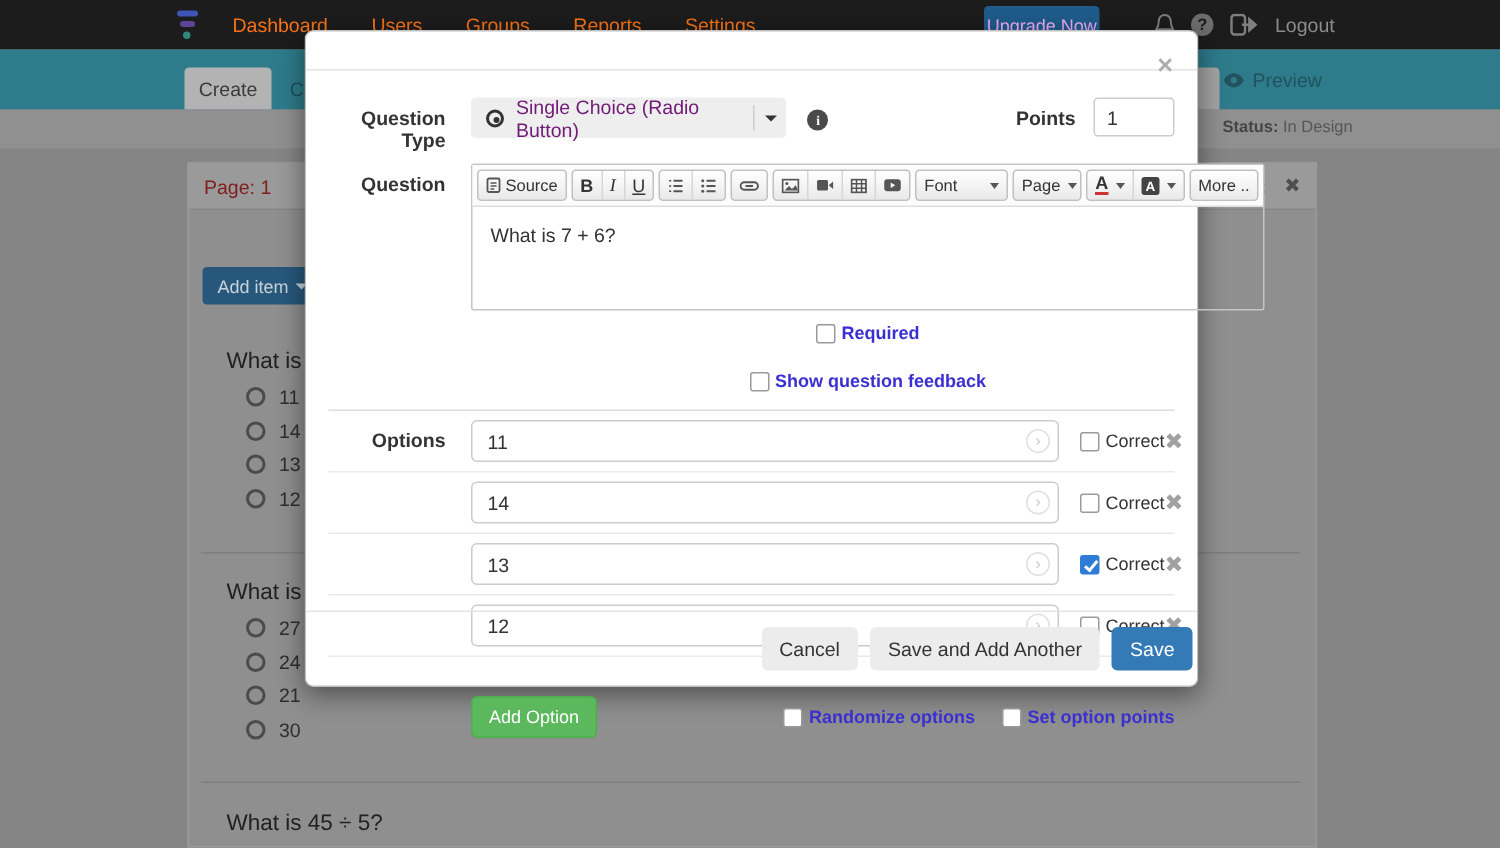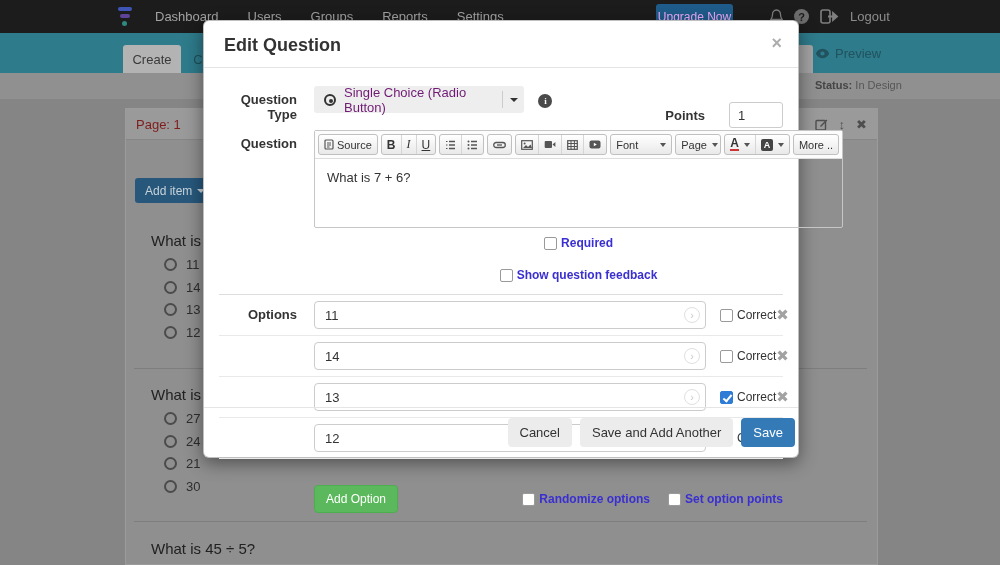--- a/index.html
+++ b/index.html
@@ -5,21 +5,21 @@
   * { margin:0; padding:0; box-sizing:border-box; }
   html,body { width:1000px; height:565px; overflow:hidden; font-family:"Liberation Sans",sans-serif; background:#858585; }
 
   
   #topnav { position:absolute; left:0; top:0; width:1000px; height:33px; background:#1c1c1c; }
   .brand { position:absolute; left:118px; top:6px; width:16px; height:20px; }
   .brand .b1{position:absolute;left:0;top:1px;width:14px;height:4px;border-radius:2px;background:#3f55b5;}
   .brand .b2{position:absolute;left:2px;top:8px;width:10px;height:4px;border-radius:2px;background:#5d4499;}
   .brand .b3{position:absolute;left:4px;top:15px;width:5px;height:5px;border-radius:50%;background:#2e8a80;}
   .navlinks { position:absolute; left:155px; top:0; height:33px; display:flex; align-items:center; gap:29px; }
-  .navlinks span { color:#a3a3a3; font-size:13px; }
+  .navlinks span { color:#f97316; font-size:13px; }
   #upgrade-btn { position:absolute; left:656px; top:4px; width:77px; height:25px; background:#1f5c8b; border-radius:3px; color:#f0abfc; font-size:12px; display:flex; align-items:center; justify-content:center; }
   .nav-icons { position:absolute; left:770px; top:0; height:33px; display:flex; align-items:center; gap:11px; color:#7f7f7f; }
   .helpdot { width:15px; height:15px; border-radius:50%; background:#6e6e6e; color:#1c1c1c; font-size:11px; font-weight:bold; display:flex; align-items:center; justify-content:center; }
   .logout-txt { color:#8c8c8c; font-size:13px; }
 
   #tealbar { position:absolute; left:0; top:33px; width:1000px; height:40px; background:#2e7b8b; }
   .tab { position:absolute; top:12px; height:28px; display:flex; align-items:center; justify-content:center; font-size:13px; }
   #tab-create { left:123px; width:58px; background:#b3b3b3; color:#3a3a3a; border-radius:3px 3px 0 0; top:12px; height:28px; }
   #tab-content { left:186px; width:60px; color:#1f4f5a; }
   #tab-frag { left:793px; width:20px; background:#a3a3a3; border-radius:3px 3px 0 0; }
@@ -52,21 +52,21 @@
   .lblcol { width:78px; text-align:right; font-size:13px; font-weight:bold; color:#333; padding-top:6px; flex:none; }
   .ctrlcol { margin-left:17px; flex:1; position:relative; }
 
   #qtype-select { display:inline-flex; align-items:center; width:210px; height:27px; background:#eee; border-radius:3px; padding-left:10px; }
   #qtype-select .txt { font-size:13px; color:#701a75; margin-left:8px; flex:1; }
   .radio-ic { width:12px; height:12px; border:2px solid #333; border-radius:50%; position:relative; flex:none; }
   .radio-ic::after { content:""; position:absolute; left:3px; top:3px; width:4px; height:4px; border-radius:50%; background:#333; }
   .sel-caret { width:22px; height:17px; border-left:1px solid #ccc; display:flex; align-items:center; justify-content:center; }
   .sel-caret i { width:0; height:0; border-left:4px solid transparent; border-right:4px solid transparent; border-top:4px solid #333; }
   #info-ic { display:inline-flex; width:14px; height:14px; border-radius:50%; background:#4a4a4a; color:#fff; font-size:9px; font-weight:bold; align-items:center; justify-content:center; margin-left:10px; vertical-align:middle; font-family:"Liberation Serif",serif; }
-  #points-wrap { position:absolute; right:0; top:0; display:flex; align-items:center; gap:24px;margin-top:16px; }
+  #points-wrap { position:absolute; right:0; top:0; display:flex; align-items:center; gap:12px; }
   #points-wrap label { font-size:13px; font-weight:bold; color:#333; }
   #points-input { width:54px; height:26px; border:1px solid #ccc; border-radius:3px; font-size:13px; padding-left:8px; color:#333; font-family:"Liberation Sans",sans-serif; }
 
   #editor { border:1px solid #c6c6c6; border-radius:2px; }
   #toolbar { padding:3px 3px; border-bottom:1px solid #ddd; background:#fcfcfc; display:flex; gap:3px; white-space:nowrap; }
   .tb-group { display:inline-flex; border:1px solid #c0c0c0; border-radius:3px; background:linear-gradient(#ffffff,#e9e9e9); height:21px; align-items:stretch; }
   .tb-btn { display:flex; align-items:center; justify-content:center; padding:0 5px; font-size:11px; color:#333; gap:3px; }
   .tb-btn + .tb-btn { border-left:1px solid #d6d6d6; }
   .tb-b { font-weight:bold; font-size:12px; }
   .tb-i { font-style:italic; font-family:"Liberation Serif",serif; font-size:12px; }
@@ -220,21 +220,20 @@
     <div class="bg-q" style="top:400px;">What is 45 ÷ 5?</div>
     <div class="bg-opt" style="top:424px;">
         <span>10</span>
       </div>
 
   </div>
 </div>
 
 <div id="modal">
   <div id="modal-header">
-    <span id="modal-title">Edit Question</span>
     <span id="modal-close">×</span>
   </div>
 
   <div id="modal-body">
 
     <div class="frm-row">
       <div class="lblcol">Question Type</div>
       <div class="ctrlcol">
         <span id="qtype-select">
           <span class="radio-ic"></span>

